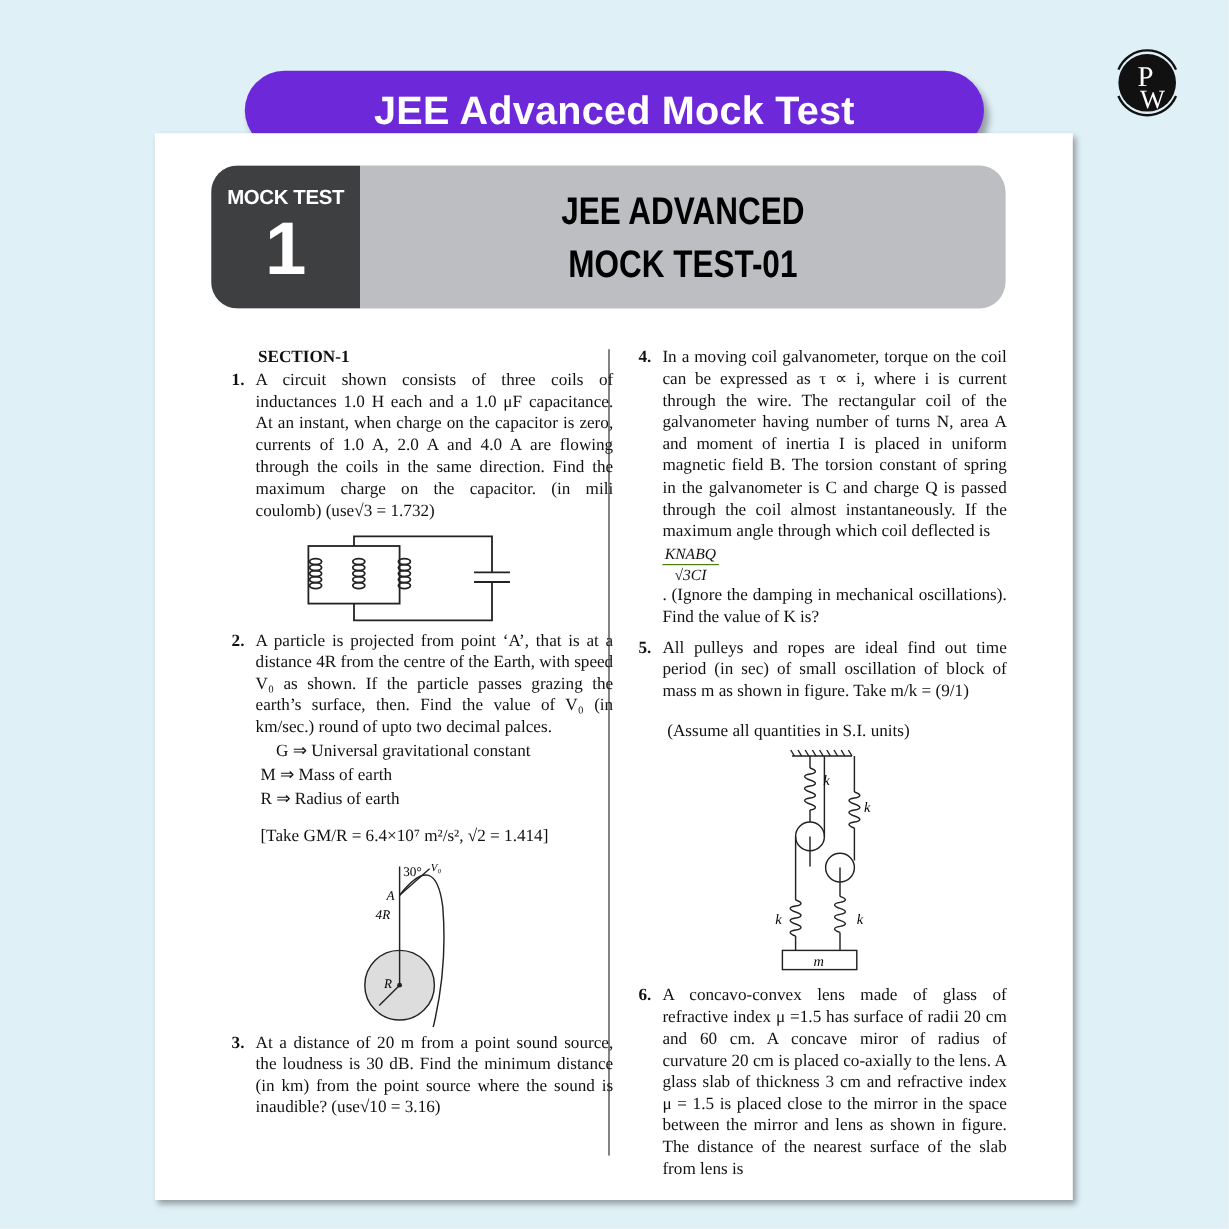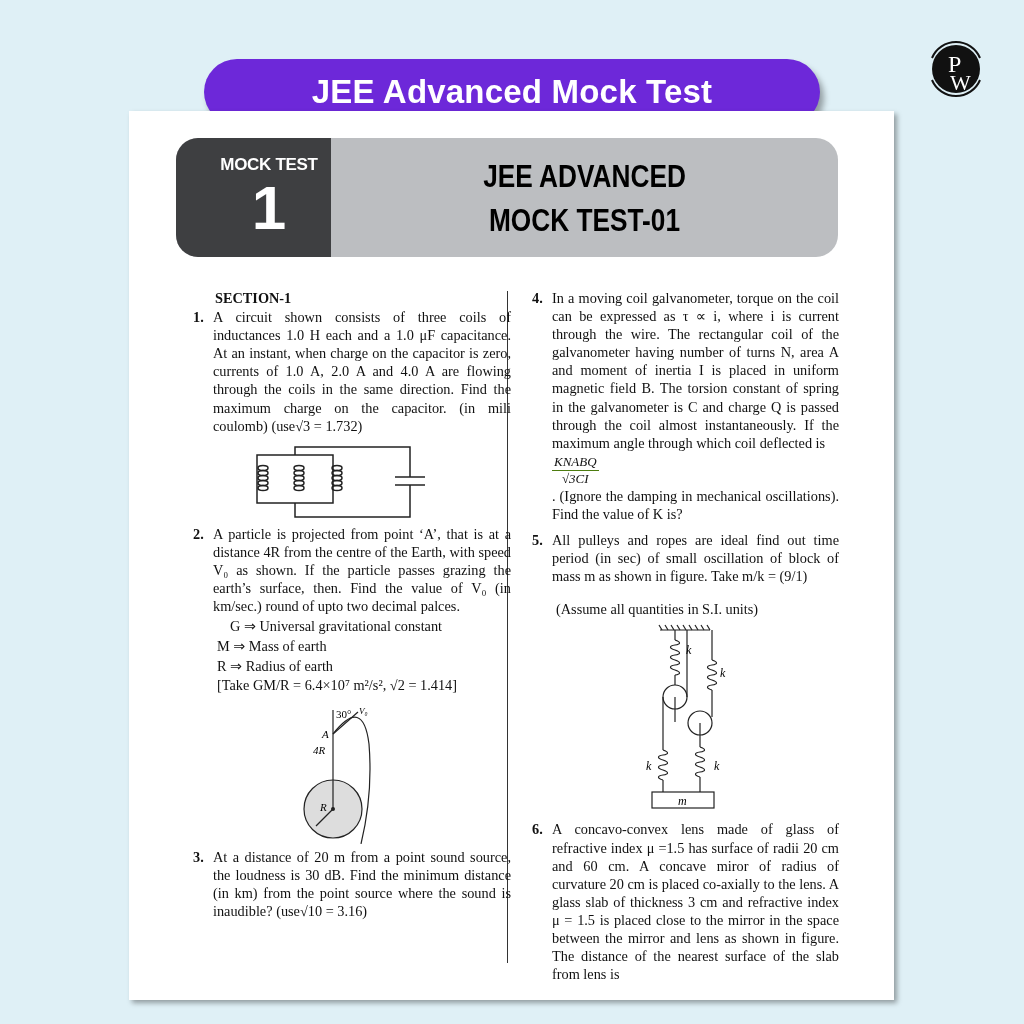--- a/index.html
+++ b/index.html
@@ -29,21 +29,20 @@
     box-shadow: 3px 3px 5px rgba(0,0,0,0.35);
   }
   .header-box {
     position:absolute; left:47px; top:27px; width:662px; height:119px;
     border-radius:22px; overflow:hidden; display:flex;
     background:#bcbec1;
   }
   .hb-left {
     width:124px; background:#3e3f41; color:#fff; text-align:center;
     font-family:"Liberation Sans", sans-serif;
-    padding-left:31px;
   }
   .hb-label { font-size:17px; font-weight:bold; margin-top:17px; letter-spacing:-0.3px; }
   .hb-num { font-size:62px; font-weight:bold; line-height:62px; margin-top:2px; }
   .hb-right {
     flex:1; display:flex; flex-direction:column; align-items:center; justify-content:center;
     font-family:"Liberation Sans", sans-serif; font-weight:bold; color:#000;
     font-size:32px; line-height:44px; transform:scaleX(0.82);
   }
   .col {
     position:absolute; top:178px; font-size:14.3px; line-height:18.1px;
@@ -128,21 +127,21 @@
         </g>
       </svg>
     </div>
 
     <div class="q" style="margin-top:4px;">
       <span class="qn">2.</span>
       <span>A particle is projected from point ‘A’, that is at a distance 4R from the centre of the Earth, with speed V₀ as shown. If the particle passes grazing the earth’s surface, then. Find the value of V₀ (in km/sec.) round of upto two decimal palces.</span>
       <div class="eq" style="margin-top:2px;margin-left:13px;">G ⇒ Universal gravitational constant</div>
       <div class="eq" style="margin-top:2px;">M ⇒ Mass of earth</div>
       <div class="eq" style="margin-top:2px;">R ⇒ Radius of earth</div>
-      <div class="eq" style="">[Take GM/R = 6.4×10⁷ m²/s², √2 = 1.414]</div>
+      <div class="eq" style="margin-top:12px;">[Take GM/R = 6.4×10⁷ m²/s², √2 = 1.414]</div>
       <svg class="fig" width="110" height="140" viewBox="0 0 110 140" style="margin:10px 0 0 80px;">
         <circle cx="40" cy="105" r="29" fill="#ddd" stroke="#222" stroke-width="1.2"></circle>
         <line x1="40" y1="6" x2="40" y2="105" stroke="#222" stroke-width="1.2"></line>
         <line x1="40" y1="30" x2="65" y2="8" stroke="#222" stroke-width="1.2"></line>
         <path d="M40 30 Q70 -8 76 40 Q80 90 68 140" fill="none" stroke="#222" stroke-width="1.2"></path>
         <line x1="40" y1="105" x2="23" y2="122" stroke="#222" stroke-width="1.2"></line>
         <circle cx="40" cy="105" r="2" fill="#222"></circle>
         <text x="43" y="14" font-size="11" font-family="Liberation Serif, serif">30°</text>
         <text x="66" y="10" font-size="9" font-style="italic" font-family="Liberation Serif, serif">V₀</text>
         <text x="29" y="34" font-size="11" font-style="italic" font-family="Liberation Serif, serif">A</text>

